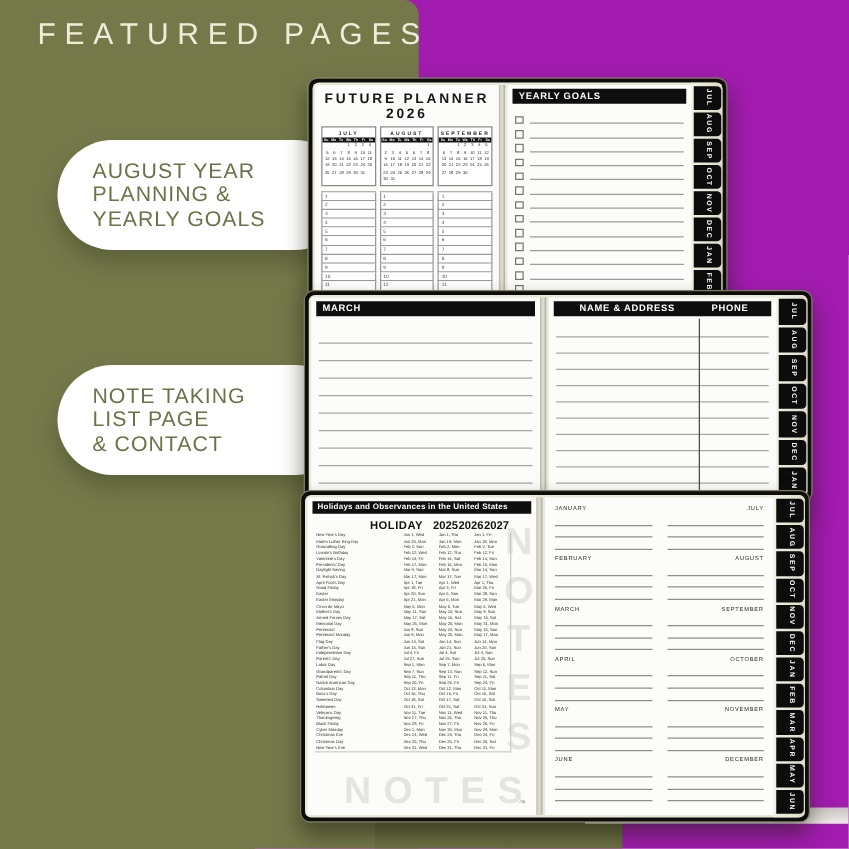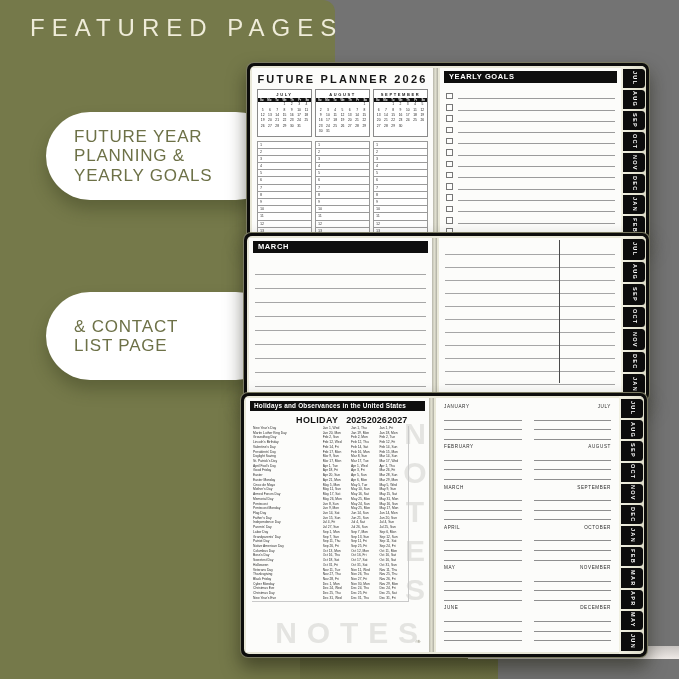--- a/index.html
+++ b/index.html
@@ -1,36 +1,36 @@
 <!DOCTYPE html>
 <html><head>
 <meta charset="utf-8">
 <style>
   html,body{margin:0;padding:0;}
   body{background:#f7f1ee;font-family:"Liberation Sans",sans-serif;}
-  .canvas{position:relative;width:679px;height:679px;overflow:hidden;background:#737373;}
+  .canvas{position:relative;width:679px;height:679px;overflow:hidden;background:#a21caf;}
 
   
   .green-panel{position:absolute;left:0;top:0;width:335px;height:679px;background:#75794a;border-top-right-radius:12px;z-index:0;}
   .green-bottom{position:absolute;left:300px;top:636px;width:198px;height:43px;background:linear-gradient(#5c6038,#6f7345);z-index:1;}
   .table-band{position:absolute;left:468px;top:646px;width:211px;height:13px;background:linear-gradient(#c8c4c1,#efeae7);z-index:1;}
 
   .main-title{position:absolute;left:30px;top:14px;margin:0;font-size:24px;font-weight:400;letter-spacing:7px;color:#efecd9;z-index:2;}
 
   
   .pill{position:absolute;left:46px;width:234px;height:88px;background:#ffffff;border-radius:44px;
         box-shadow:0 10px 16px rgba(50,55,25,.35);display:flex;flex-direction:column;justify-content:center;
         padding-left:28px;box-sizing:border-box;z-index:2;}
   .pill .line{font-size:17px;line-height:19.5px;letter-spacing:.8px;color:#6d7147;}
   .pill1{top:112px}.pill2{top:292px}.pill3{top:481px}
 
   
   .book{position:absolute;background:#0d0d0c;border-radius:8px;border:1px solid rgba(215,215,170,.55);
         box-shadow:0 10px 18px rgba(25,25,12,.5);box-sizing:border-box;}
-  .book1{left:246px;top:62px;width:404px;height:180px;z-index:3;}
+  .book1{left:246px;top:62px;width:336px;height:180px;z-index:3;}
   .book2{left:243px;top:232px;width:407px;height:170px;z-index:4;}
   .book3{left:240px;top:392px;width:408px;height:266px;z-index:5;}
   .binner{position:absolute;inset:3px;display:flex;background:#e9e8d8;border-radius:5px;overflow:hidden;}
   .page{flex:1;background:#fcfcfa;margin:2px 0 2px 2px;position:relative;overflow:hidden;}
   .spine{width:5px;margin:2px 0;background:linear-gradient(90deg,rgba(0,0,0,.22),rgba(0,0,0,.04) 45%,rgba(0,0,0,.05) 55%,rgba(0,0,0,.26));}
   .tabs{width:25px;display:flex;flex-direction:column;padding:2px 1px 2px 2px;box-sizing:border-box;
         background:linear-gradient(90deg,#f2f1e3,#dcdbc7);}
   .tab{flex:1;margin:1px 0;background:#0c0c0c;border-radius:0 3.5px 3.5px 0;display:flex;align-items:center;justify-content:center;min-height:0;overflow:hidden;}
   .tab span{writing-mode:vertical-rl;font-size:5.5px;font-weight:700;letter-spacing:1.3px;color:#fff;line-height:1;}
 
@@ -94,27 +94,28 @@
 
 <div class="canvas">
 
   <div class="green-panel"></div>
   <div class="green-bottom"></div>
   <div class="table-band"></div>
 
   <h1 class="main-title">FEATURED PAGES</h1>
 
   <div class="pill pill1">
-    <div class="line">FUTURE YEAR</div>
+    <div class="line">AUGUST YEAR</div>
     <div class="line">PLANNING &amp;</div>
     <div class="line">YEARLY GOALS</div>
   </div>
   <div class="pill pill2">
+    <div class="line">NOTE TAKING</div>
+    <div class="line">LIST PAGE</div>
     <div class="line">&amp; CONTACT</div>
-    <div class="line">LIST PAGE</div>
   </div>
 
   <div class="book book1">
     <div class="binner">
       <div class="page">
         <div class="fp-title">FUTURE PLANNER 2026</div>
         <div class="cal-row">
             <div class="cal">
               <div class="cal-title">JULY</div>
               <div class="cal-dow">
@@ -434,20 +435,24 @@
             <div class="ruled"></div>
             <div class="ruled"></div>
             <div class="ruled"></div>
             <div class="ruled"></div>
             <div class="ruled"></div>
             <div class="ruled"></div>
           </div>
       </div>
       <div class="spine"></div>
       <div class="page">
+        <div class="bar bar1 barflex">
+          <span class="na">NAME &amp; ADDRESS</span>
+          <span class="ph">PHONE</span>
+        </div>
         <div class="addrlines">
             <div class="aline"></div>
             <div class="aline"></div>
             <div class="aline"></div>
             <div class="aline"></div>
             <div class="aline"></div>
             <div class="aline"></div>
             <div class="aline"></div>
             <div class="aline"></div>
             <div class="aline"></div>

